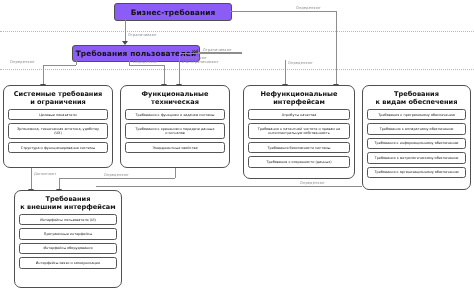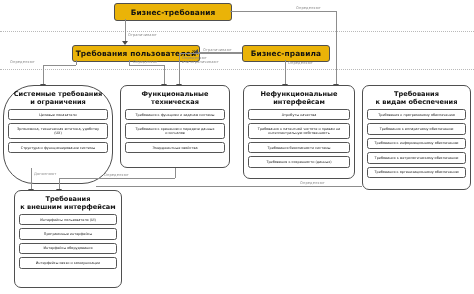--- a/index.html
+++ b/index.html
@@ -35,21 +35,21 @@
     font-size:3.6px;color:#8a8a8a;
     white-space:nowrap;letter-spacing:.1px;
     line-height:4.4px;
   }
   .edge-label.two{line-height:4.2px;}
 
   
   .pill{
     position:absolute;
     border:1px solid #4f4f4f;border-radius:3px;
-    background:#eab308;
+    background:#8b5cf6;
     display:flex;align-items:center;justify-content:center;
     font-weight:bold;color:#111;
     text-align:center;
   }
   .pill.lvl1{font-size:7.4px;letter-spacing:.15px;}
   .pill.lvl2{font-size:7.4px;letter-spacing:.15px;}
 
   
   .group{
     position:absolute;
@@ -95,23 +95,20 @@
   <div class="edge-label" style="left:296px;top:6px;">Определяют</div>
 
   <div class="v-line" style="left:125px;top:19px;height:23px;"></div>
   <div class="arrow-down" style="left:122px;top:41px;"></div>
   <div class="edge-label" style="left:128px;top:33px;">Ограничивают</div>
 
   <div class="pill lvl2" style="left:72px;top:45px;width:126px;height:15px;">
     <span>Требования пользователей</span>
   </div>
 
-  <div class="pill lvl2" style="left:242px;top:45px;width:86px;height:15px;">
-    <span>Бизнес-правила</span>
-  </div>
 
   <div class="h-line" style="left:198px;top:52px;width:44px;"></div>
   <div class="arrow-left" style="left:194px;top:49px;"></div>
   <div class="edge-label" style="left:203px;top:48px;">Ограничивают</div>
 
   <div class="v-line" style="left:76px;top:60px;height:5px;"></div>
   <div class="h-line" style="left:43px;top:65px;width:33px;"></div>
   <div class="v-line" style="left:43px;top:65px;height:20px;"></div>
   <div class="arrow-down" style="left:40px;top:84px;"></div>
   <div class="edge-label" style="left:10px;top:60px;">Определяют</div>
@@ -125,21 +122,21 @@
   <div class="v-line" style="left:179px;top:53px;height:32px;"></div>
   <div class="arrow-down" style="left:176px;top:84px;"></div>
   <div class="h-line" style="left:179px;top:53px;width:63px;"></div>
   <div class="edge-label two" style="left:182px;top:56px;white-space:pre-line;">Определяют
 или ограничивают</div>
 
   <div class="v-line" style="left:285px;top:60px;height:25px;"></div>
   <div class="arrow-down" style="left:282px;top:84px;"></div>
   <div class="edge-label" style="left:288px;top:61px;">Определяют</div>
 
-  <div class="group" style="left:3px;top:85px;width:110px;height:99px;border-radius:31px;">
+  <div class="group" style="left:3px;top:85px;width:110px;height:83px;">
     <div class="group-title">Системные требования
 и ограничения</div>
     <div class="group-items">
       <div class="item">Целевые показатели</div>
       <div class="item">Эргономика, техническая эстетика, удобству
 (UX)</div>
       <div class="item">Структура и функционирование системы</div>
     </div>
   </div>
 

